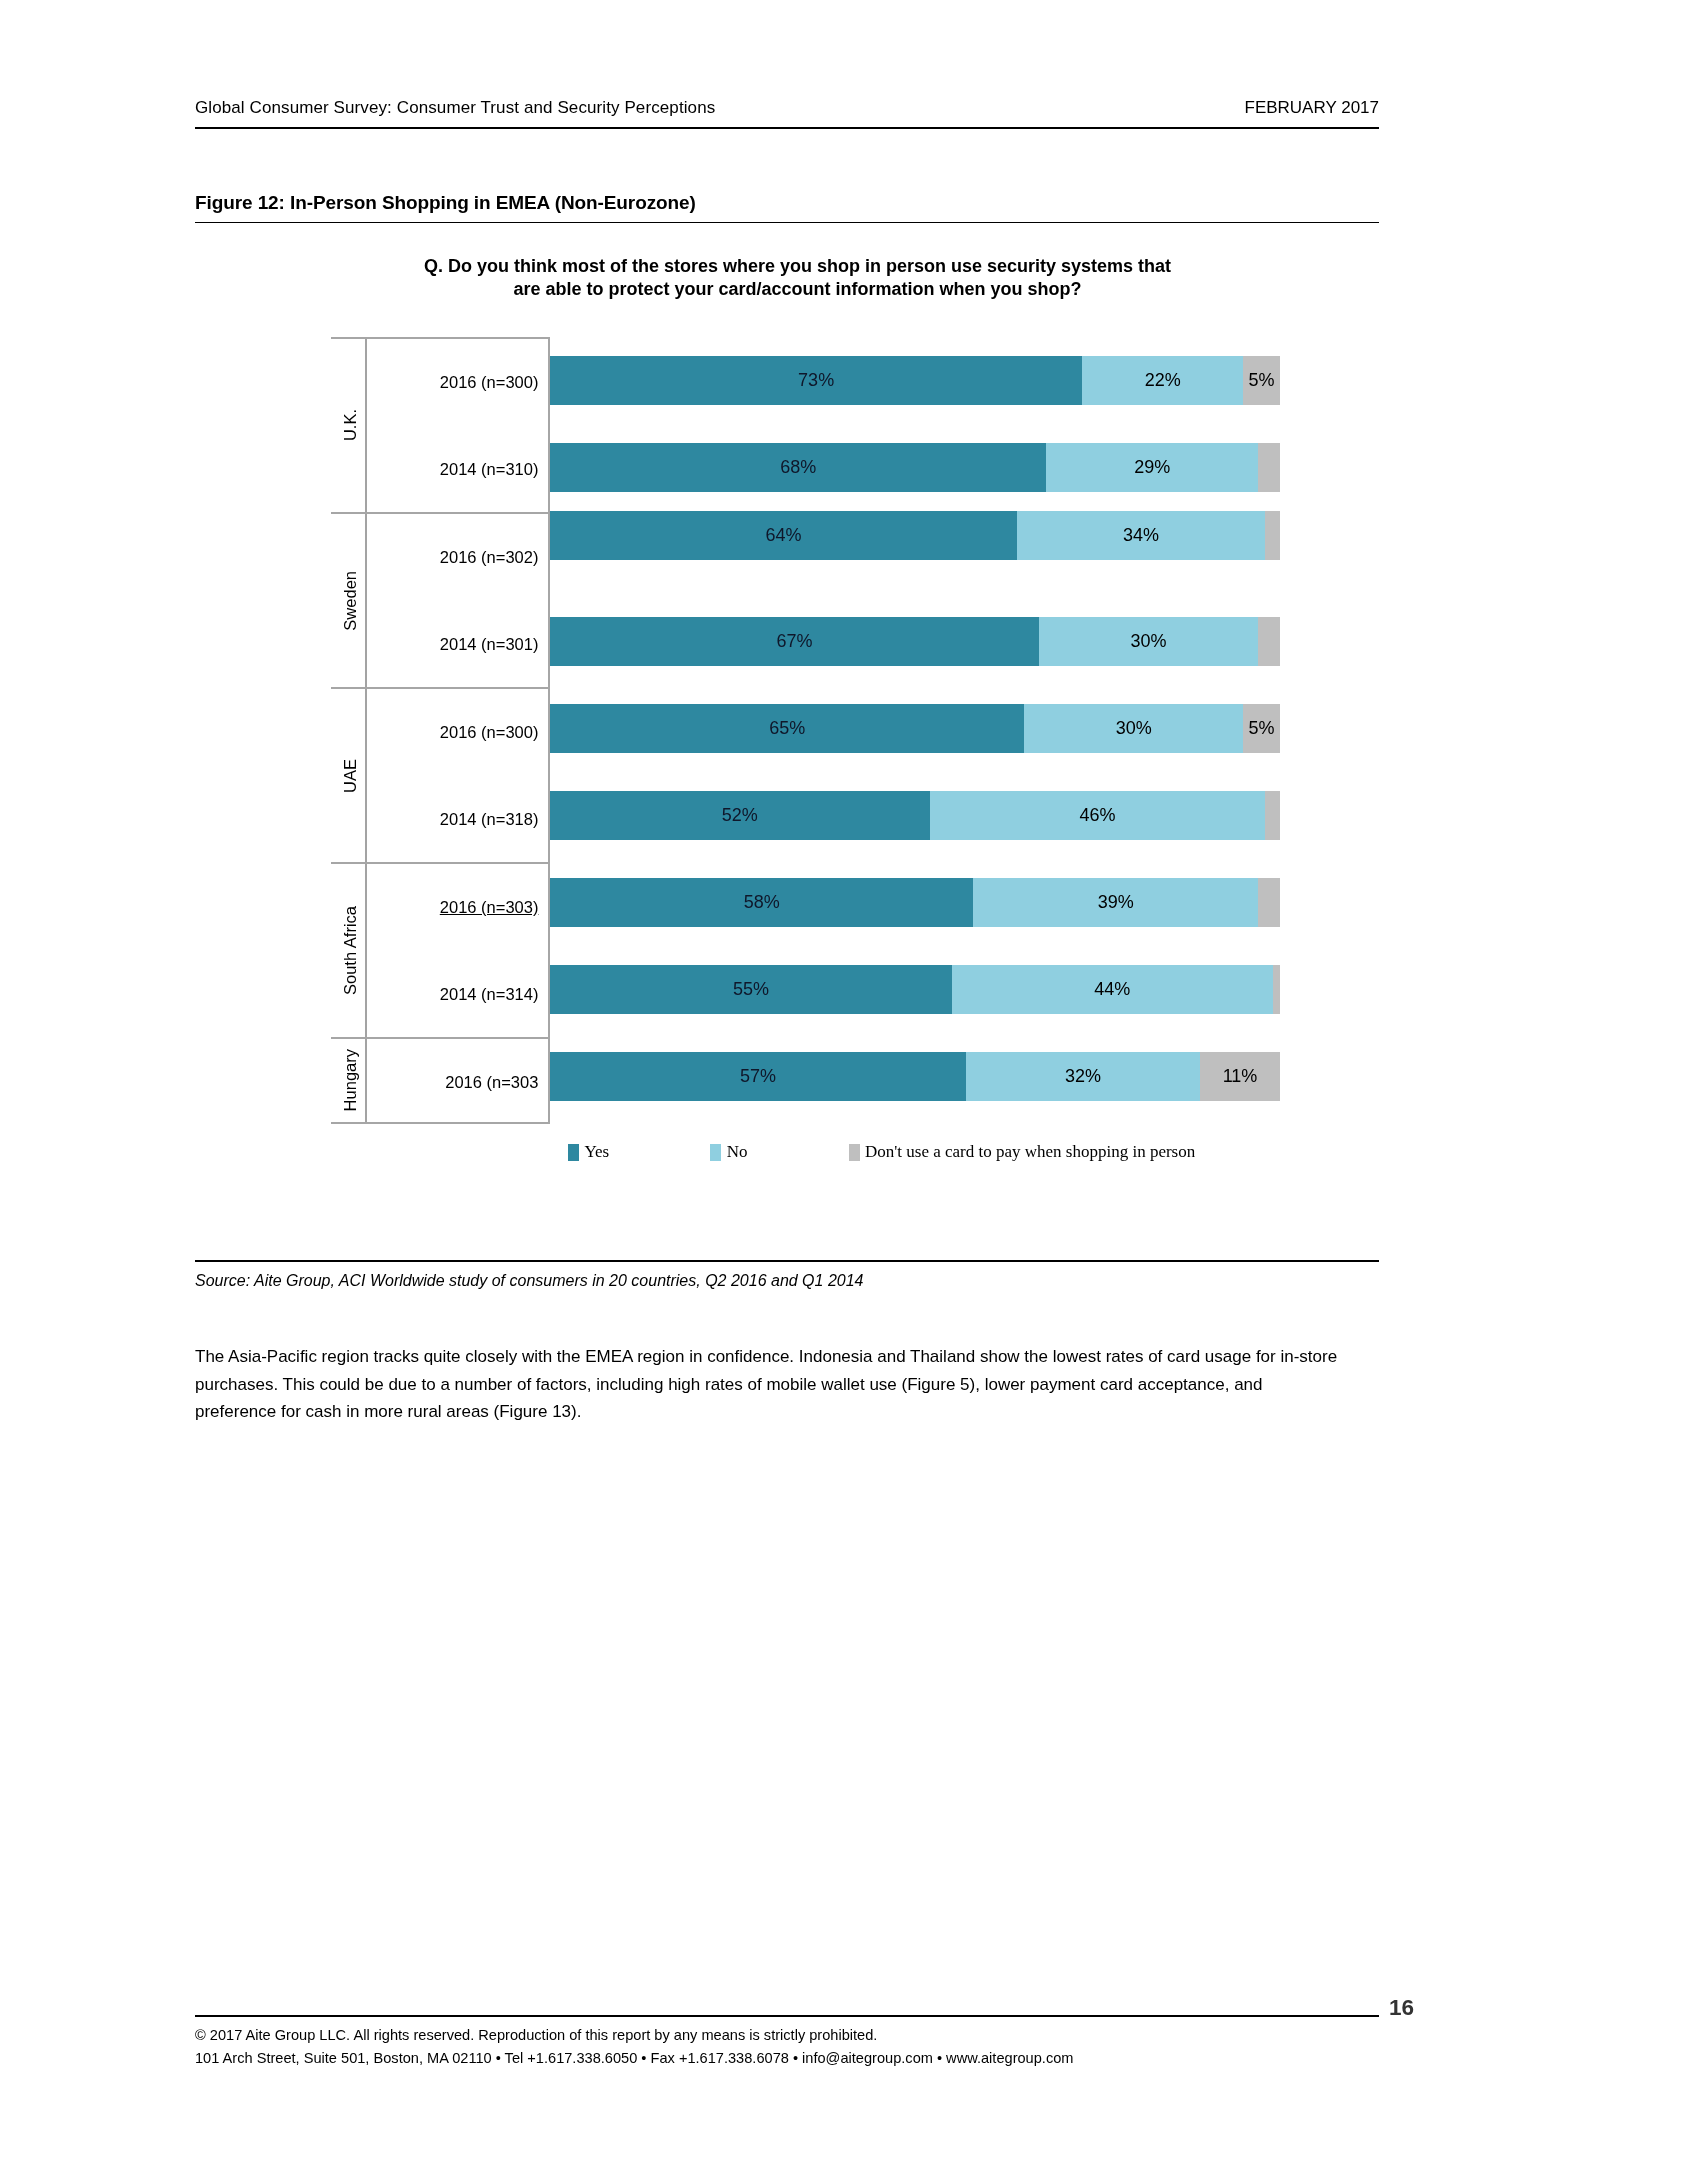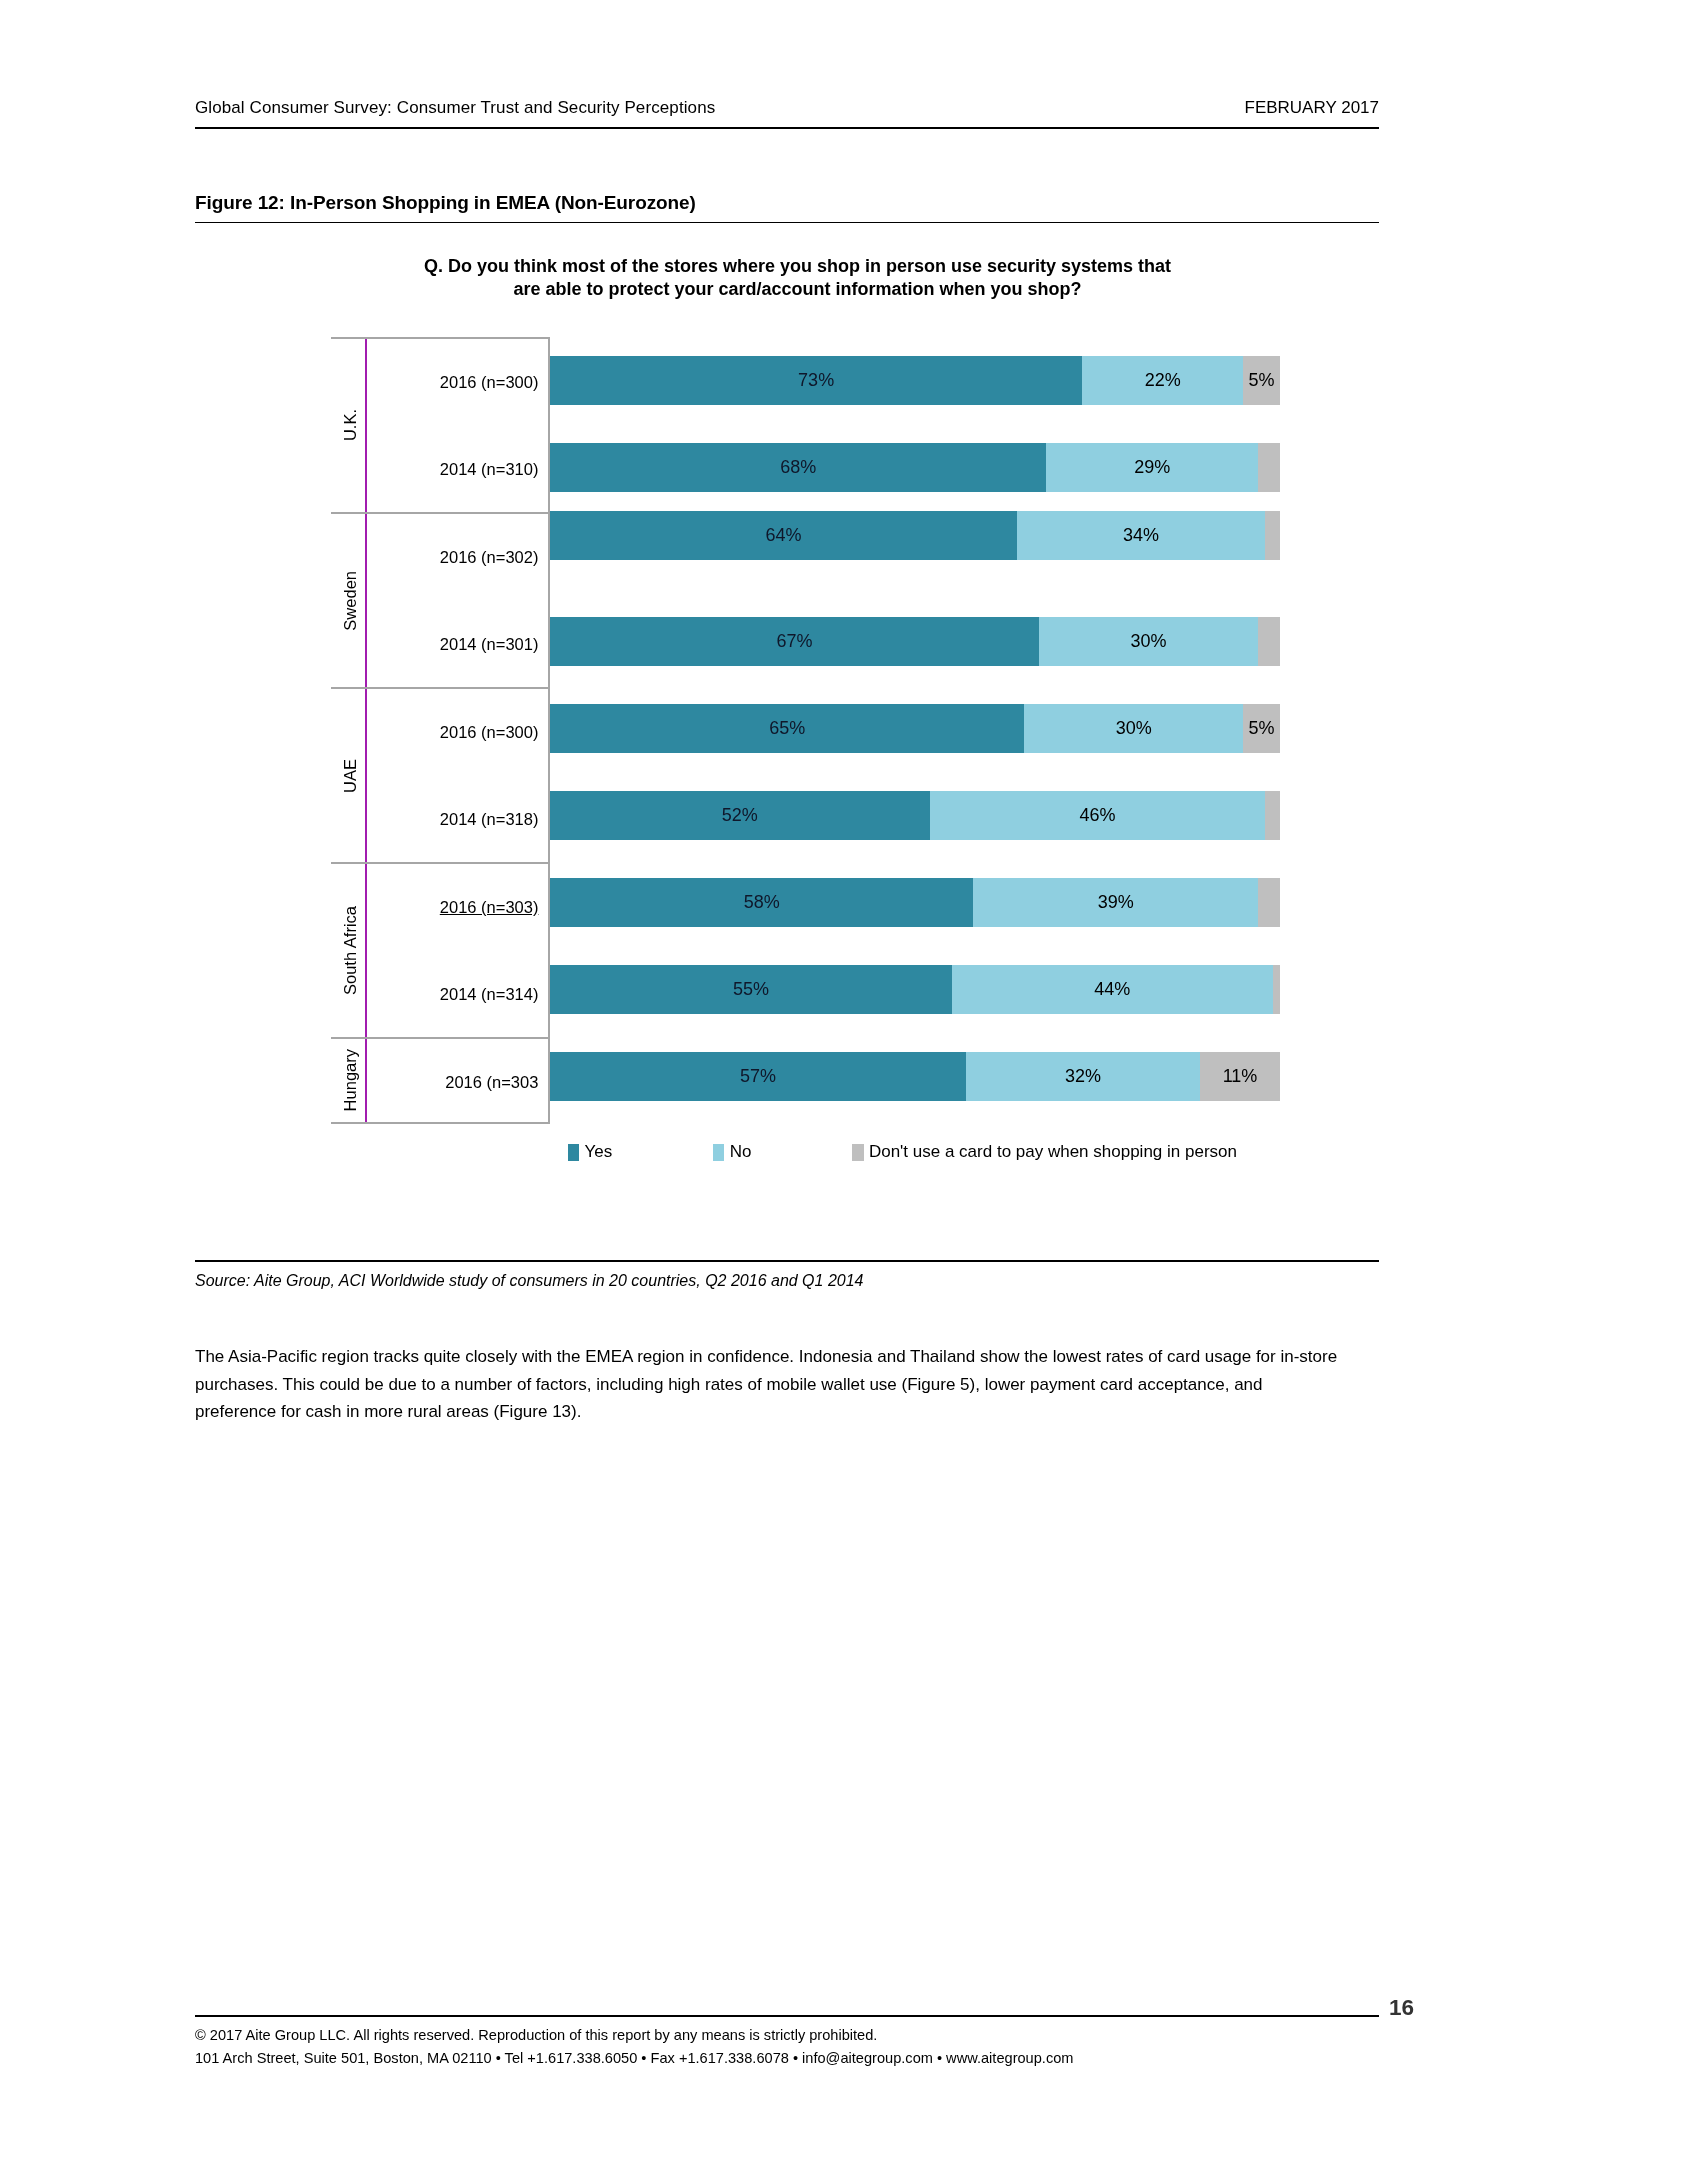--- a/index.html
+++ b/index.html
@@ -71,21 +71,21 @@
   .grp-name{
     position:absolute; left:4px; top:0; height:100%;
     width:30px;
     display:flex; align-items:center; justify-content:center;
   }
   .grp-name span{
     writing-mode:vertical-rl;
     transform:rotate(180deg);
     font-size:16.5px; white-space:nowrap; color:#000;
   }
-  .grp-rows{ margin-left:34px; height:100%; border-left:2px solid #a21caf;text-align:right;}
+  .grp-rows{ margin-left:34px; height:100%; border-left:2px solid #a3a3a3;text-align:right;}
   .cat-row{
     display:flex; align-items:center; justify-content:flex-end;
     padding-right:10.6px;
     box-sizing:border-box;
     font-size:16.5px;
     color:#000;
   }
   
   .axis-line{
     position:absolute; left:353px; top:0; width:2px; height:787px;
@@ -109,20 +109,21 @@
   }
   .seg.yes{ background:#2e88a0; color:#0f172a; }
   .seg.no{ background:#8fcfe0; color:#000000; }
   .seg.dnu{ background:#bfbfbf; color:#000000; }
 
   
   .legend{
     position:absolute; left:355px; top:804px; width:730px;
     display:flex; align-items:flex-end;
     font-size:17px;
+    font-family:Liberation Serif, serif;
   }
   .leg-item{ display:flex; align-items:flex-start; }
   .leg-item.yes{ margin-left:18px; }
   .leg-item.no{ margin-left:101px; }
   .leg-item.dnu{ margin-left:101px; }
   .leg-sw{
     width:11.2px; height:17px; margin-top:3.3px; margin-right:5.3px; flex:none;
   }
   .leg-sw.yes{ background:#2e88a0; }
   .leg-sw.no{ background:#8fcfe0; }

